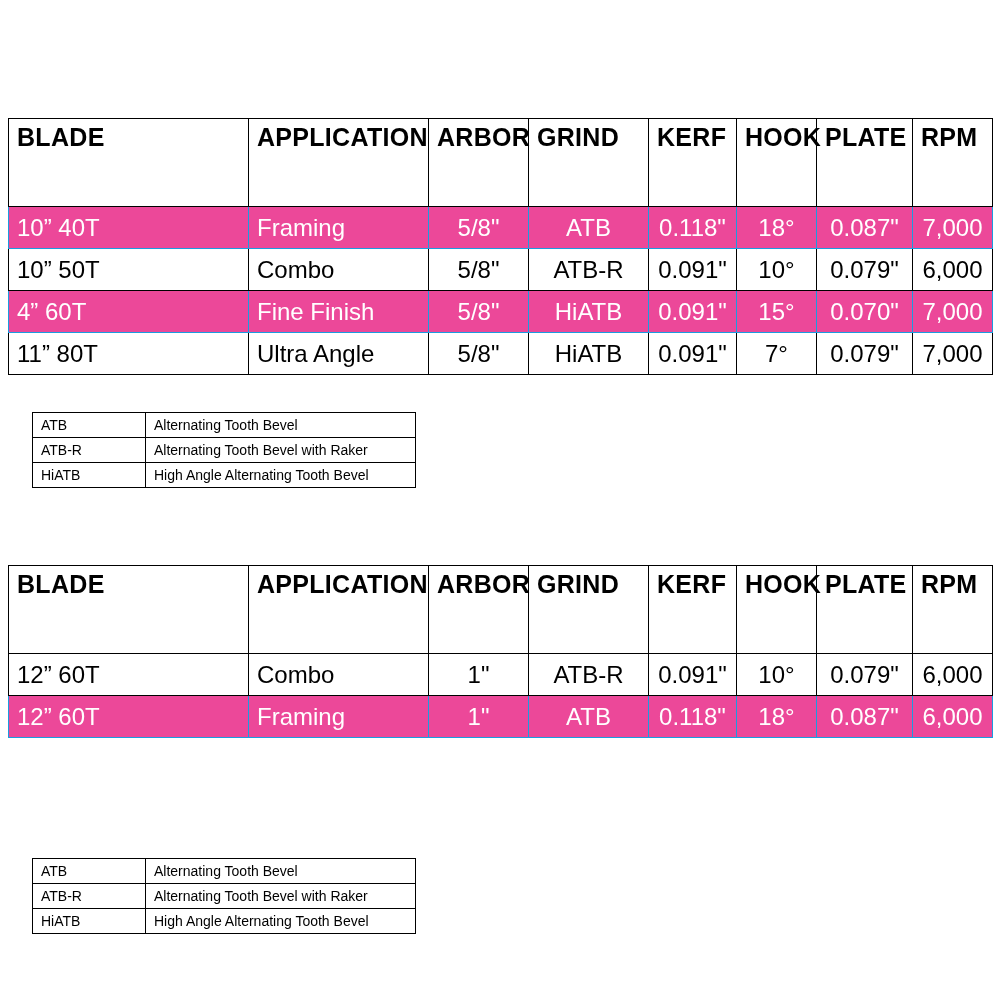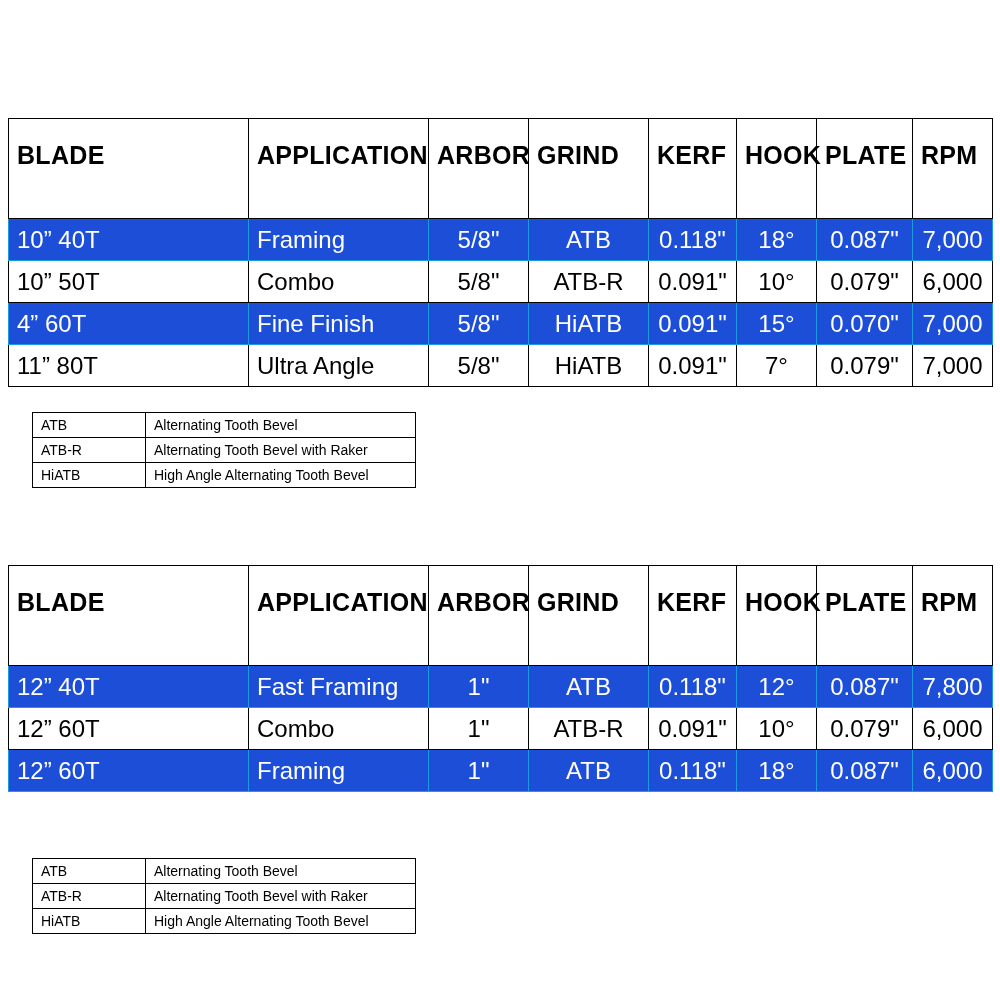--- a/index.html
+++ b/index.html
@@ -49,41 +49,41 @@
     height: 88px;
   }
   table.spec thead th {
     font-size: 25px;
     font-weight: bold;
     letter-spacing: 0.3px;
     text-align: left;
     padding-left: 8px;
     padding-bottom: 48px;
     vertical-align: top;
-    padding-top: 22px;
+    padding-top: 4px;
     color: #000;
     white-space: nowrap;
   }
 
   
   table.spec tbody tr {
     height: 42px;
   }
   table.spec tbody td {
     font-size: 24px;
     text-align: center;
     color: #000;
     white-space: nowrap;
   }
   table.spec tbody td.left {
     text-align: left;
     padding-left: 8px;
   }
   table.spec tbody tr.hl td {
-    background: #1d4ed8;
+    background: #ec4899;
     color: #ffffff;
     border-color: #1b9ce0;
   }
   table.spec tbody tr.hl td.edge-l { border-left-color: #1b9ce0; }
 
   
   col.c-blade { width: 240px; }
   col.c-app   { width: 180px; }
   col.c-arbor { width: 100px; }
   col.c-grind { width: 120px; }
@@ -221,30 +221,20 @@
           <th>APPLICATION</th>
           <th>ARBOR</th>
           <th>GRIND</th>
           <th>KERF</th>
           <th>HOOK</th>
           <th>PLATE</th>
           <th>RPM</th>
         </tr>
       </thead>
       <tbody>
-        <tr class="hl">
-          <td class="left edge-l">12” 40T</td>
-          <td class="left">Fast Framing</td>
-          <td>1"</td>
-          <td>ATB</td>
-          <td>0.118"</td>
-          <td>12°</td>
-          <td>0.087"</td>
-          <td>7,800</td>
-        </tr>
         <tr>
           <td class="left">12” 60T</td>
           <td class="left">Combo</td>
           <td>1"</td>
           <td>ATB-R</td>
           <td>0.091"</td>
           <td>10°</td>
           <td>0.079"</td>
           <td>6,000</td>
         </tr>

